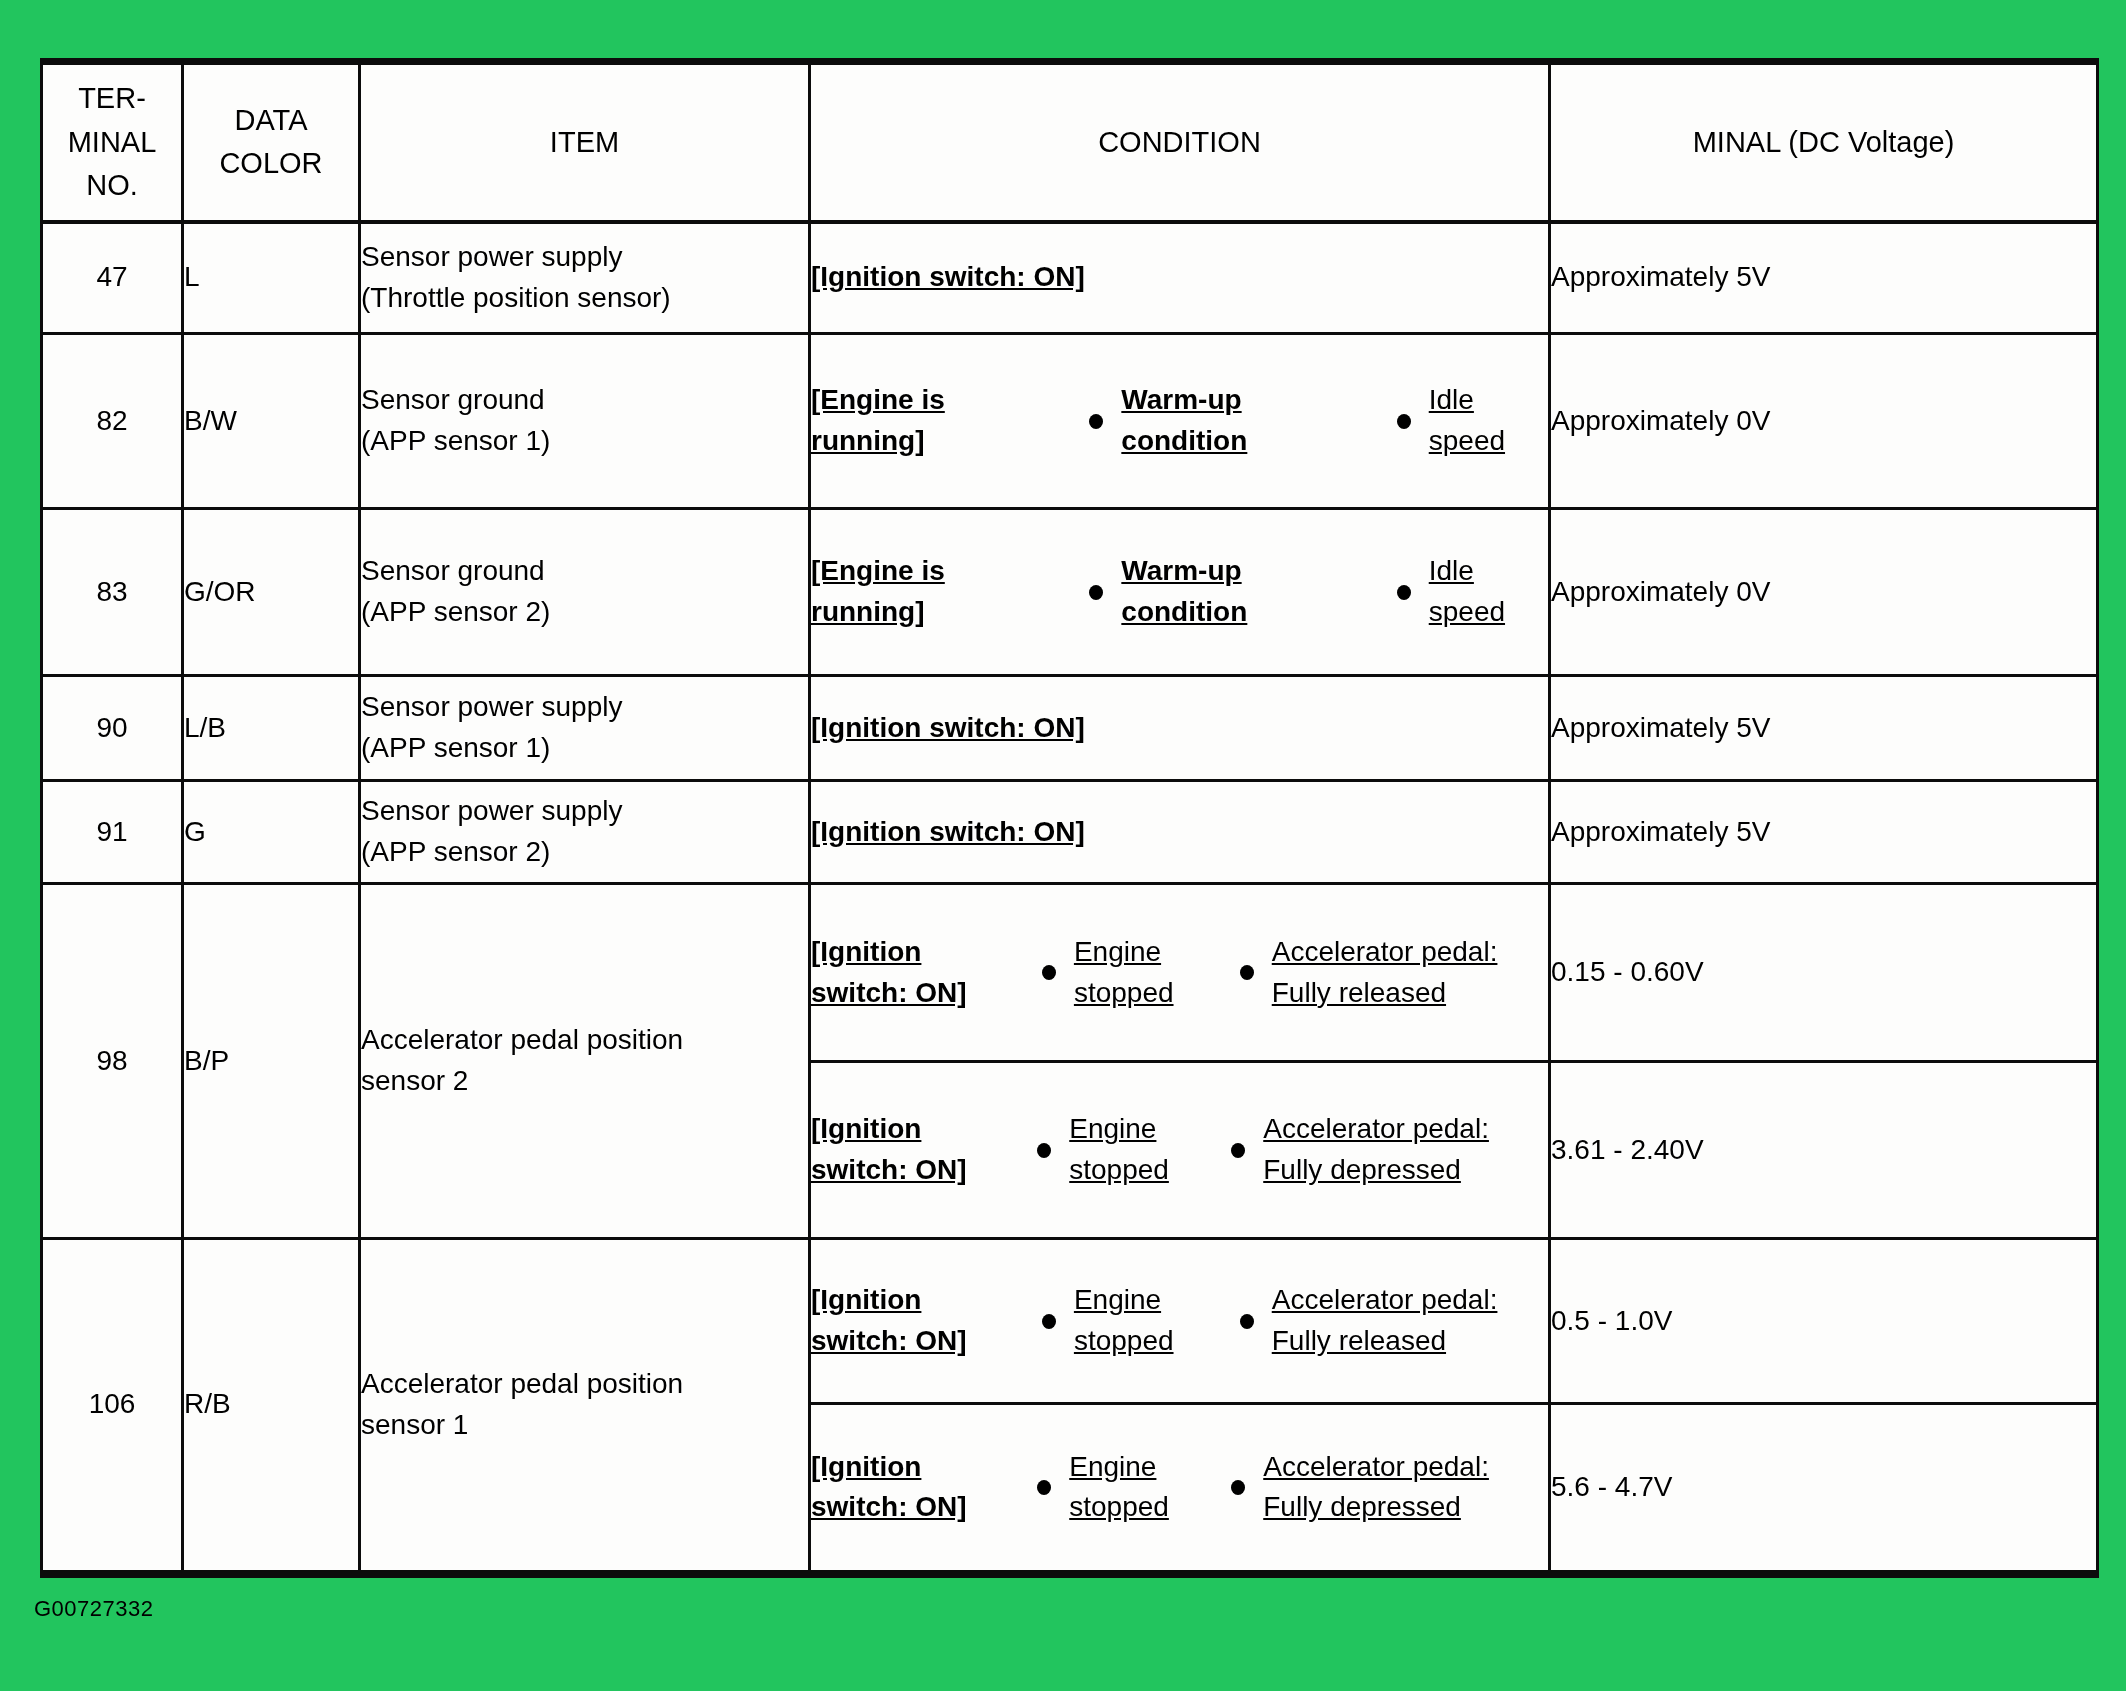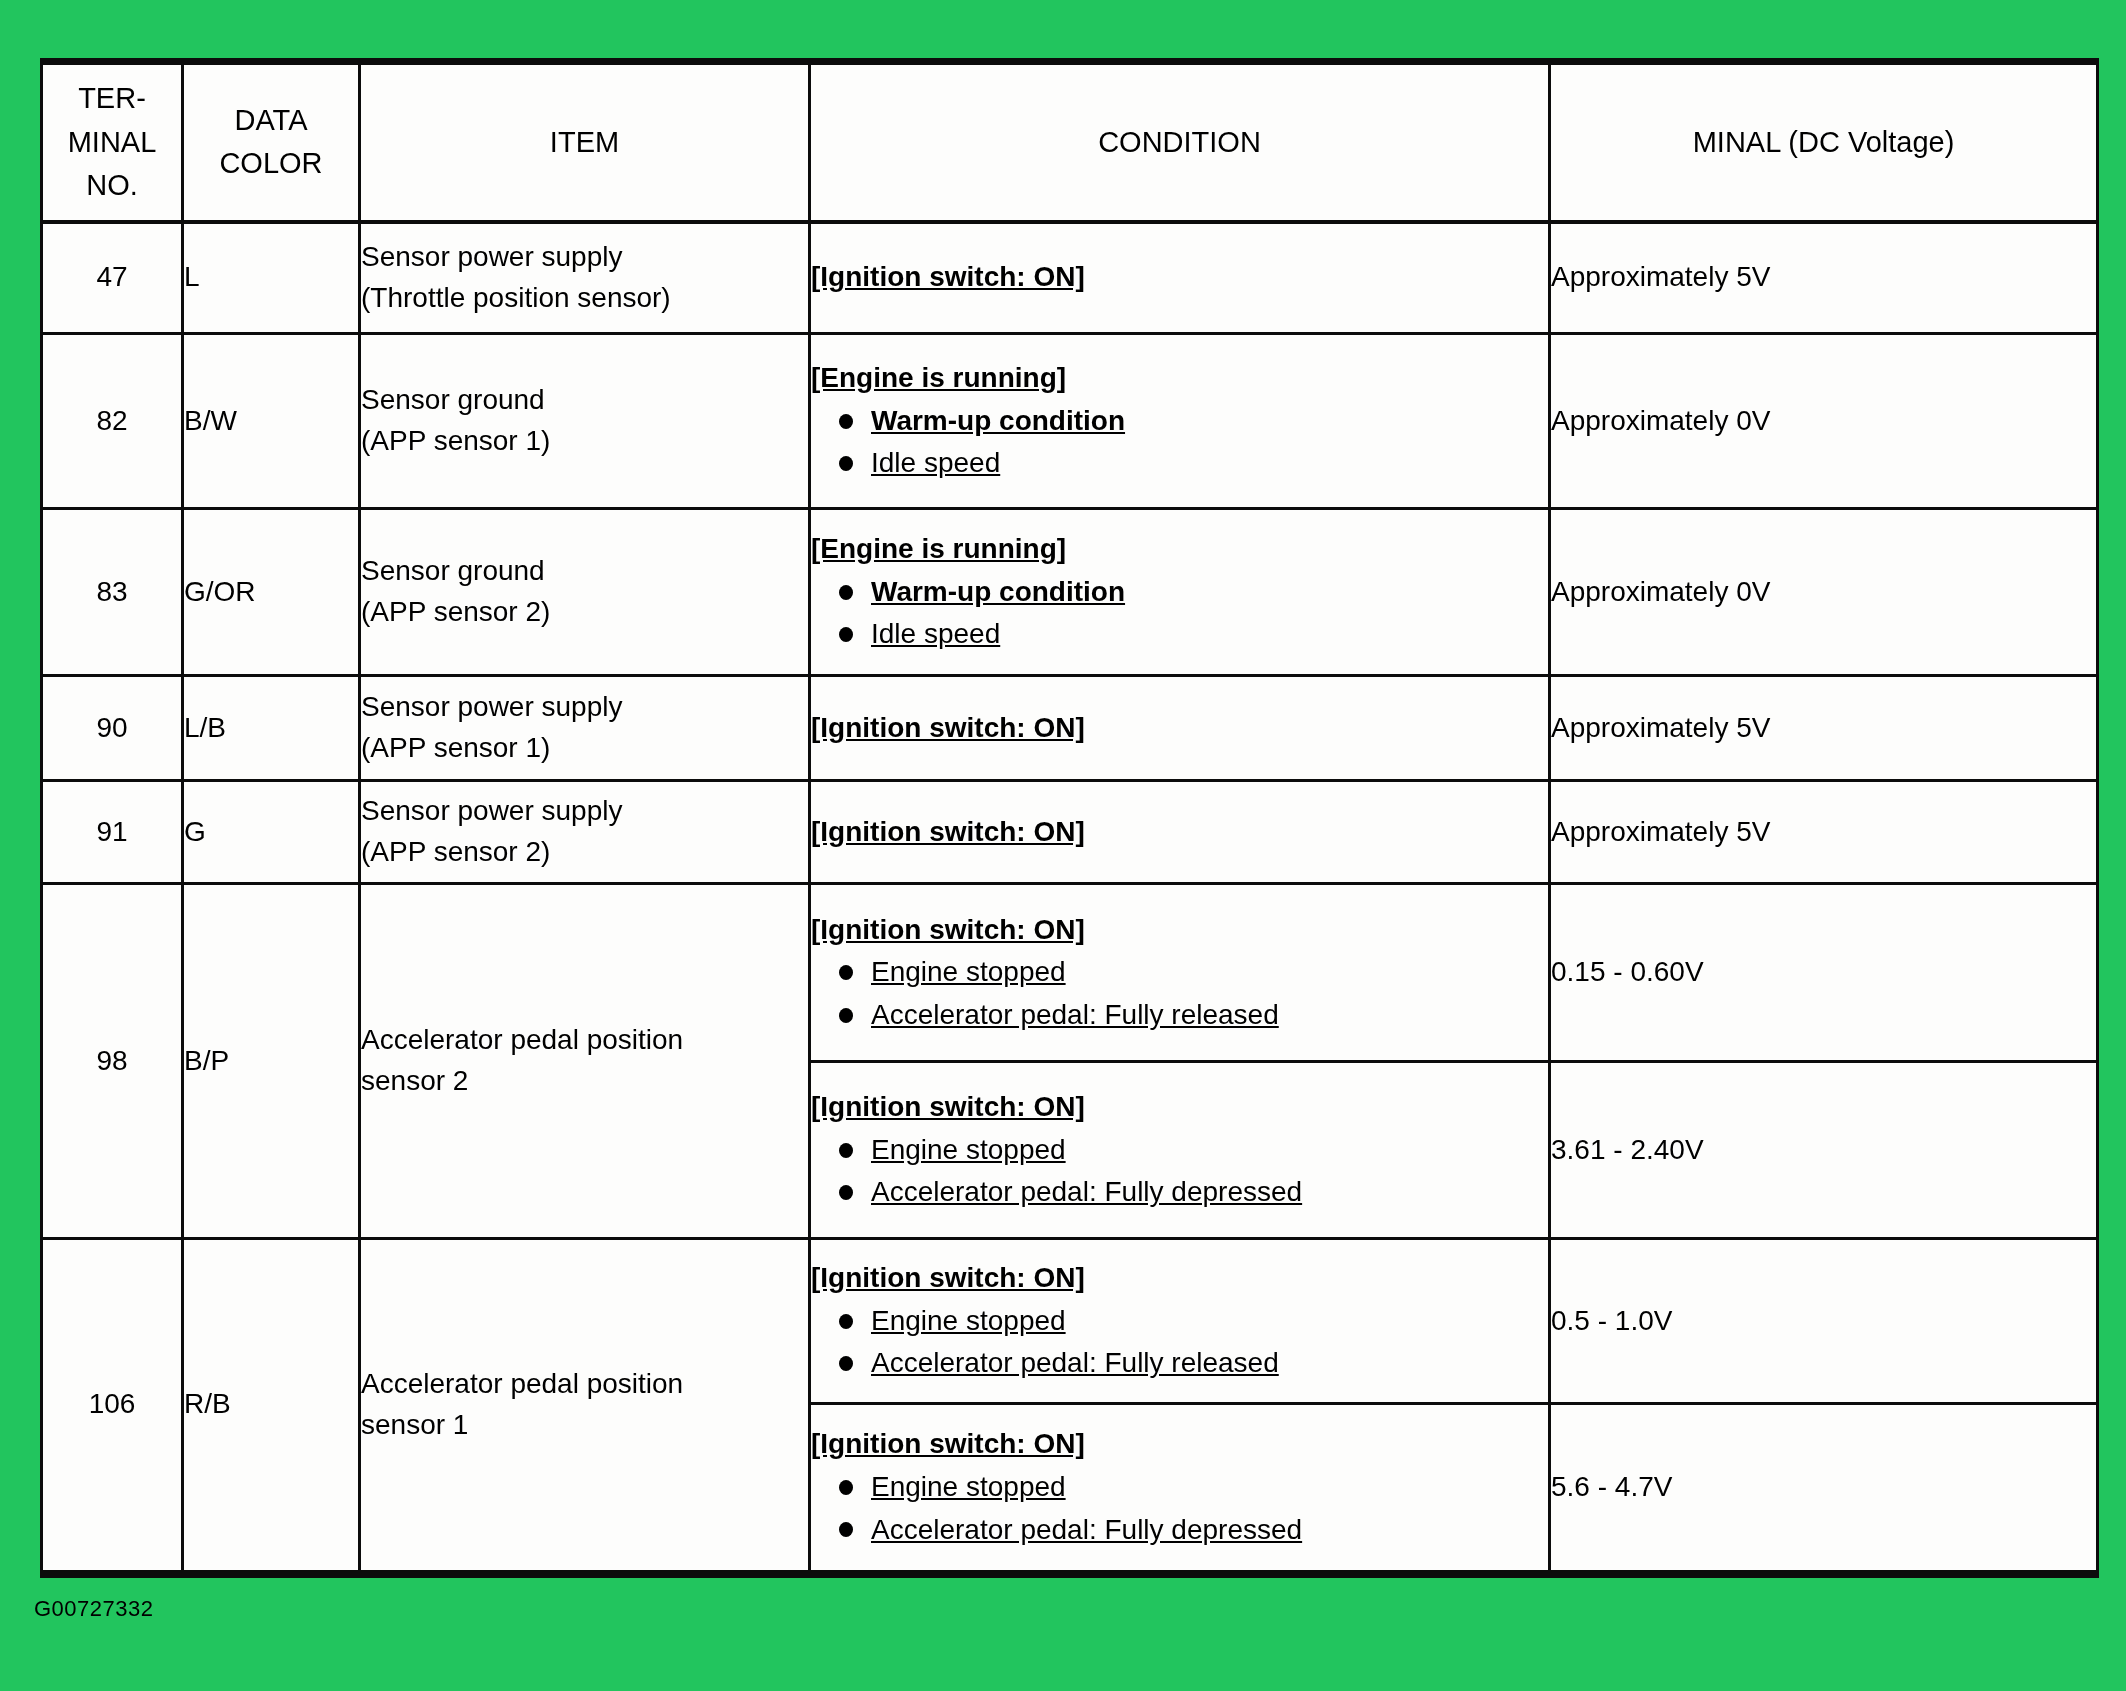--- a/index.html
+++ b/index.html
@@ -53,22 +53,22 @@
 
   td.c-term { text-align: center; }
   td.c-wire { padding-left: 20px; }
   td.c-item { padding-left: 20px; white-space: pre-line; }
   td.c-cond { padding-left: 16px; padding-right: 8px; text-decoration: underline; }
   td.c-data { padding-left: 24px; }
 
   .cond-simple { font-weight: bold; }
   .cond-stack {
     display: flex;
-    flex-direction: column;
-    gap: 2px;
+    flex-direction: row;
+    gap: 11px;
     padding: 12px 0 12px 0;
   }
   .cond-title { font-weight: bold; }
   .bullet-line { display: flex; align-items: center; padding-left: 28px; }
   .bullet-line.bold .bullet-text { font-weight: bold; }
   .dot {
     width: 14px; height: 15px;
     background: #000;
     border-radius: 50%;
     margin-right: 18px;

